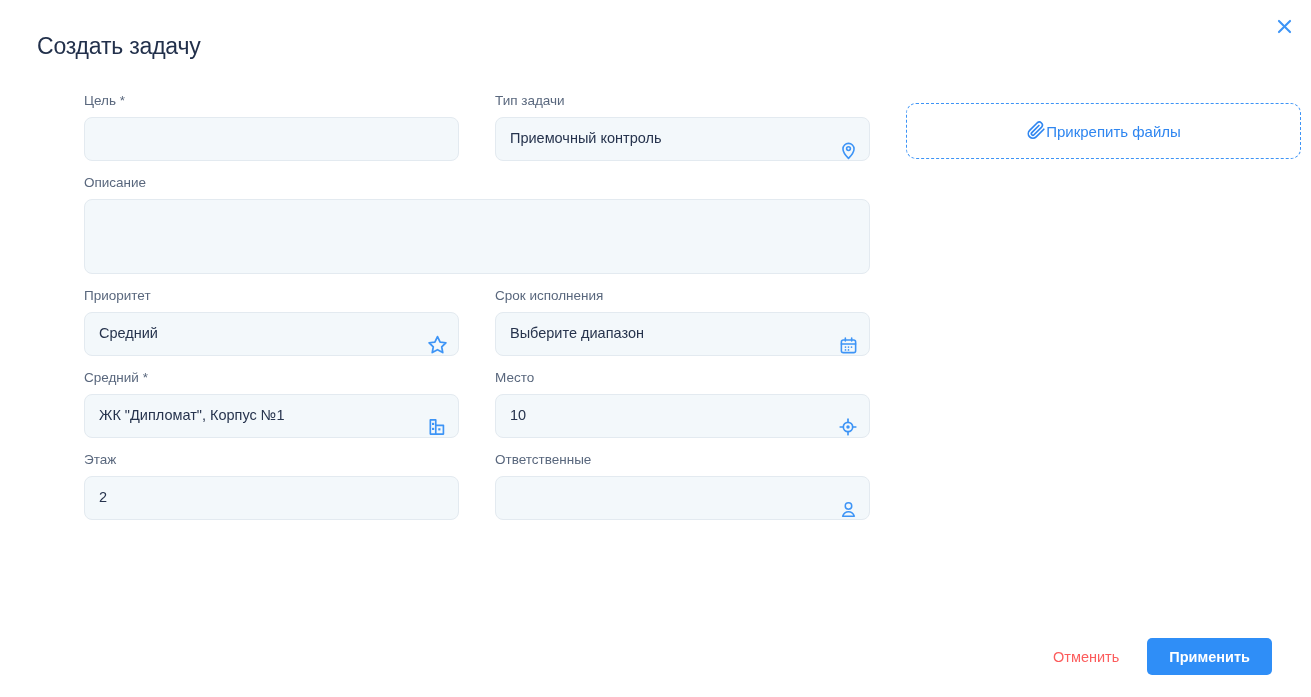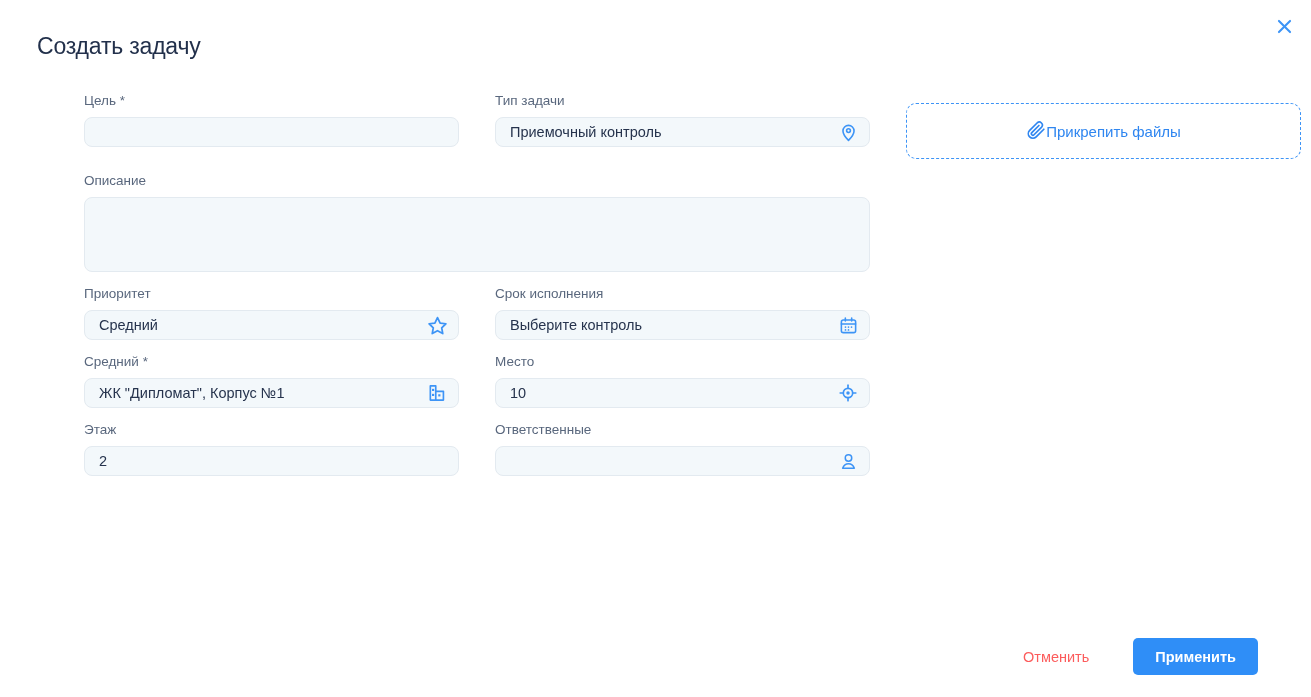--- a/index.html
+++ b/index.html
@@ -82,26 +82,26 @@
     font-size: 13.5px;
     color: #59677d;
     line-height: 18px;
     margin-bottom: 7px;
     display: block;
     font-weight: normal;
   }
 
   .input-wrap {
     position: relative;
-    height: 30px;
+    height: 44px;
     background: #f3f8fb;
     border: 1px solid #e3eaf0;
     border-radius: 8px;
     display: flex;
-    align-items: center;
+    align-items: flex-end;
     box-sizing: border-box;
   }
   .input-wrap.tall {
     height: 75px;
     align-items: flex-start;
   }
 
   .input-text {
     flex: 1;
     padding: 0 14px;
@@ -141,25 +141,25 @@
     font-weight: 500;
     cursor: pointer;
     background: #ffffff;
     box-sizing: border-box;
     margin-top: 11px;
   }
 
   
   .footer {
     position: absolute;
-    right: 53px;
+    right: 39px;
     bottom: 22px;
     display: flex;
     align-items: center;
-    gap: 34px;
+    gap: 18px;
   }
   .btn-cancel {
     color: #fc5c5c;
     font-size: 14.5px;
     background: none;
     border: none;
     cursor: pointer;
     padding: 8px 10px;
     font-family: inherit;
   }
@@ -245,21 +245,21 @@
             <svg width="21" height="21" viewBox="0 0 24 24" fill="none" stroke="#3d94f6" stroke-width="2" stroke-linejoin="round">
               <polygon points="12,3 15,9.2 21.6,10 16.8,14.6 18,21.2 12,18 6,21.2 7.2,14.6 2.4,10 9,9.2"></polygon>
             </svg>
           </span>
         </div>
       </div>
 
       <div class="col">
         <span class="fld-label">Срок исполнения</span>
         <div class="input-wrap">
-          <div class="input-text placeholder">Выберите контроль</div>
+          <div class="input-text placeholder">Выберите диапазон</div>
           <span class="fld-icon">
             <svg width="19" height="19" viewBox="0 0 24 24" fill="none" stroke="#3d94f6" stroke-width="2" stroke-linecap="round" stroke-linejoin="round">
               <rect x="3" y="5" width="18" height="16" rx="2.5"></rect>
               <line x1="3" y1="10" x2="21" y2="10"></line>
               <line x1="8" y1="2.6" x2="8" y2="6.4"></line>
               <line x1="16" y1="2.6" x2="16" y2="6.4"></line>
               <circle cx="8.2" cy="14" r="1.1" fill="#3d94f6" stroke="none"></circle>
               <circle cx="12" cy="14" r="1.1" fill="#3d94f6" stroke="none"></circle>
               <circle cx="15.8" cy="14" r="1.1" fill="#3d94f6" stroke="none"></circle>
               <circle cx="8.2" cy="17.6" r="1.1" fill="#3d94f6" stroke="none"></circle>

